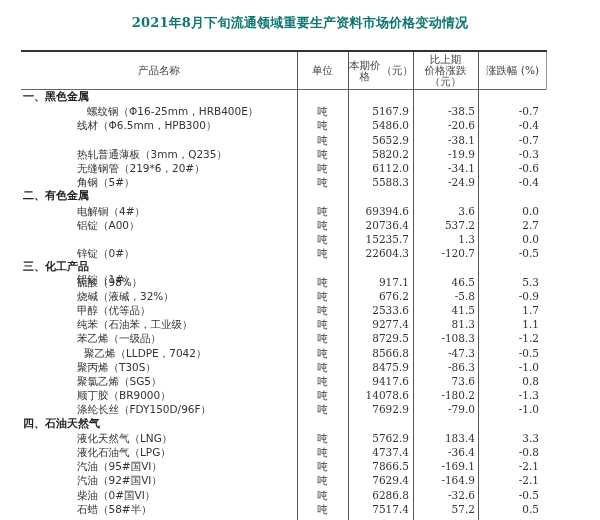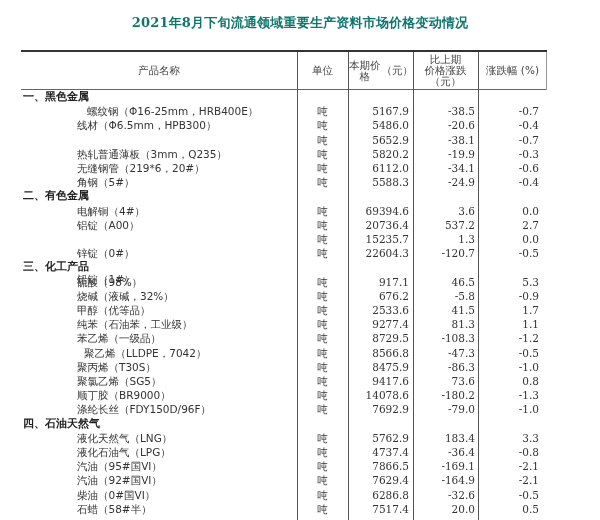--- a/index.html
+++ b/index.html
@@ -238,17 +238,17 @@
         <div class="cell name" style="left:56px;">柴油（0#国VI）</div>
         <div class="cell unit">吨</div>
         <div class="cell price">6286.8</div>
         <div class="cell chg">-32.6</div>
         <div class="cell pct">-0.5</div>
       </div>
       <div class="row" style="top: 411.8px;">
         <div class="cell name" style="left:56px;">石蜡（58#半）</div>
         <div class="cell unit">吨</div>
         <div class="cell price">7517.4</div>
-        <div class="cell chg">20.0</div>
+        <div class="cell chg">57.2</div>
         <div class="cell pct">0.5</div>
       </div>
     </div>
 </div>
 
 </body></html>

